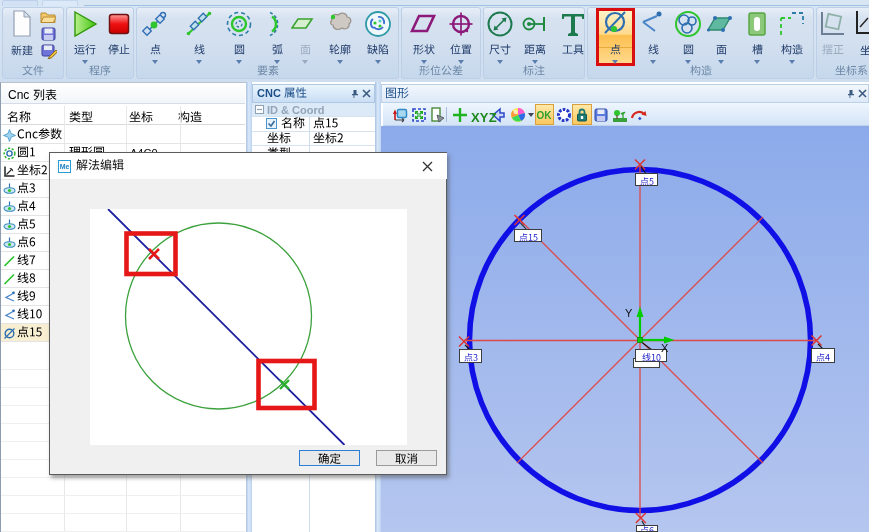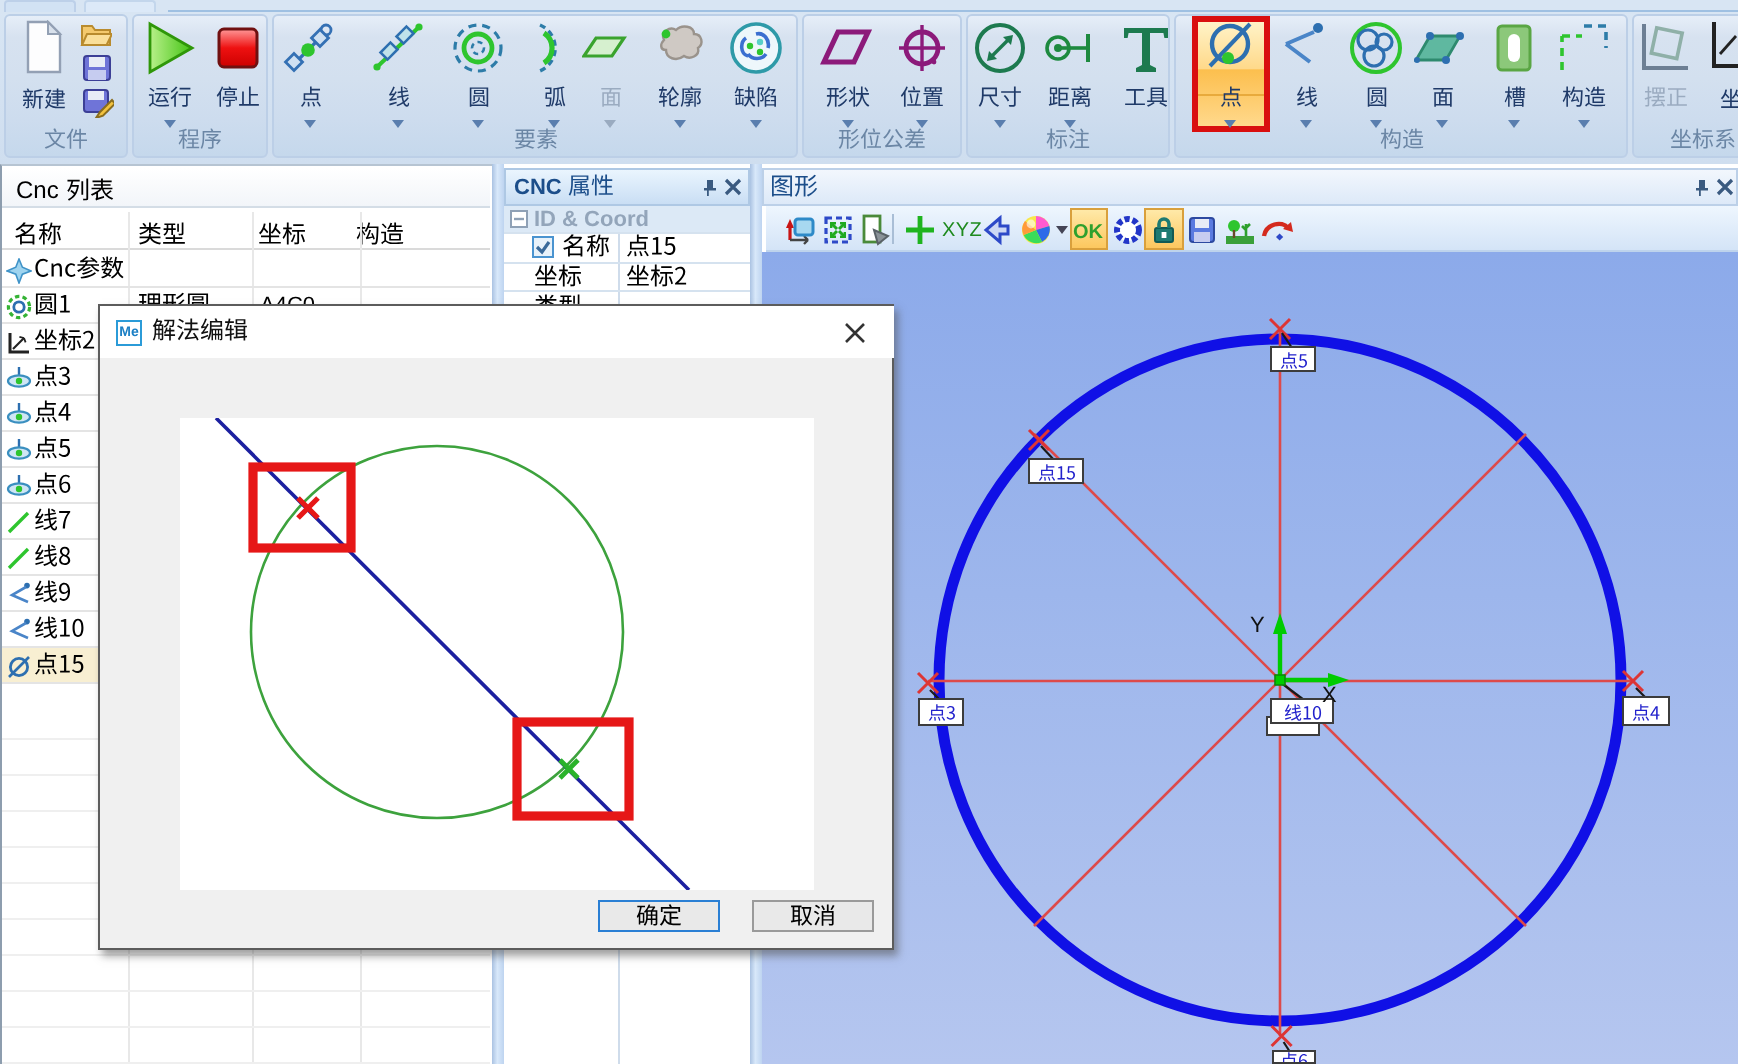--- a/index.html
+++ b/index.html
@@ -931,21 +931,21 @@
     <svg width="16" height="16" viewBox="0 0 16 16">
       <circle cx="8" cy="8" r="7" fill="#f8e84a"></circle>
       <path d="M8 8L8 1A7 7 0 0 1 14.7 6z" fill="#ff5ad0"></path>
       <path d="M8 8l6.7-2A7 7 0 0 1 11 14z" fill="#2d6ae8"></path>
       <path d="M8 8l3 6A7 7 0 0 1 1.8 10.5z" fill="#3adc5a"></path>
       <path d="M8 8L1.8 10.5A7 7 0 0 1 2.5 3.5z" fill="#ff9a3a"></path>
       <circle cx="5.5" cy="5" r="2.2" fill="#fff" fill-opacity=".6"></circle>
     </svg>
   </div>
 <div class="ab" style="left:446px;top:107px;width:1px;height:15px;background:#a9bed6"></div>
-<div class="ab" style="left:471px;top:110px;font-size:10px;font-weight:normal;color:#1e8a1e;letter-spacing:.2px">XYZ</div>
+<div class="ab" style="left:471px;top:110px;font-size:13px;font-weight:bold;color:#1e8a1e;letter-spacing:.2px">XYZ</div>
 <div class="ab" style="left:528px;top:113px;width:0;height:0;border:3.5px solid transparent;border-top:4.5px solid #445;border-bottom:none"></div>
 <div class="ab" style="left:535px;top:104px;width:19px;height:21px;background:linear-gradient(#ffe9a8,#fcc75e);border:1px solid #d9a03c"></div>
 <div class="ab" style="left:536px;top:107px">
     <svg width="16" height="16" viewBox="0 0 16 16">
       <text x="8" y="12" font-family="Liberation Sans" font-size="10" font-weight="bold" fill="#2ea02e" text-anchor="middle">OK</text>
     </svg>
   </div>
 <div class="ab" style="left:556px;top:107px">
     <svg width="16" height="16" viewBox="0 0 16 16">
       <circle cx="8" cy="8" r="5.5" fill="#fff" stroke="#2336c8" stroke-width="3" stroke-dasharray="2.6 1.4"></circle>

